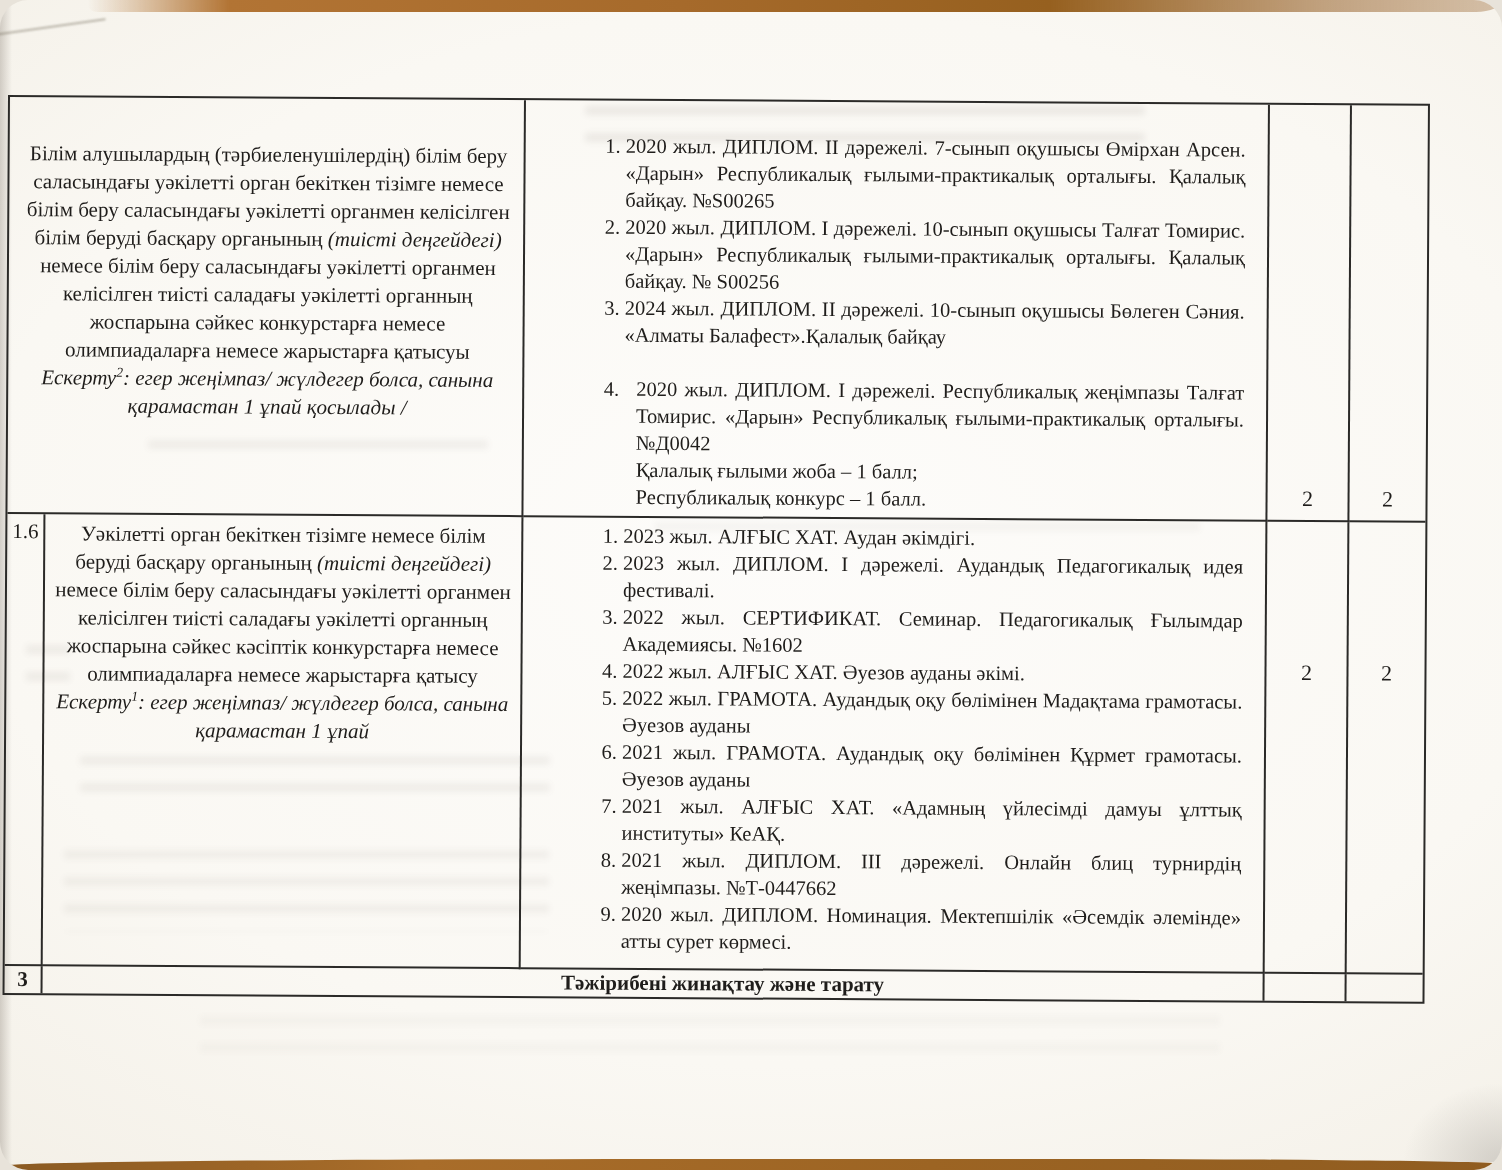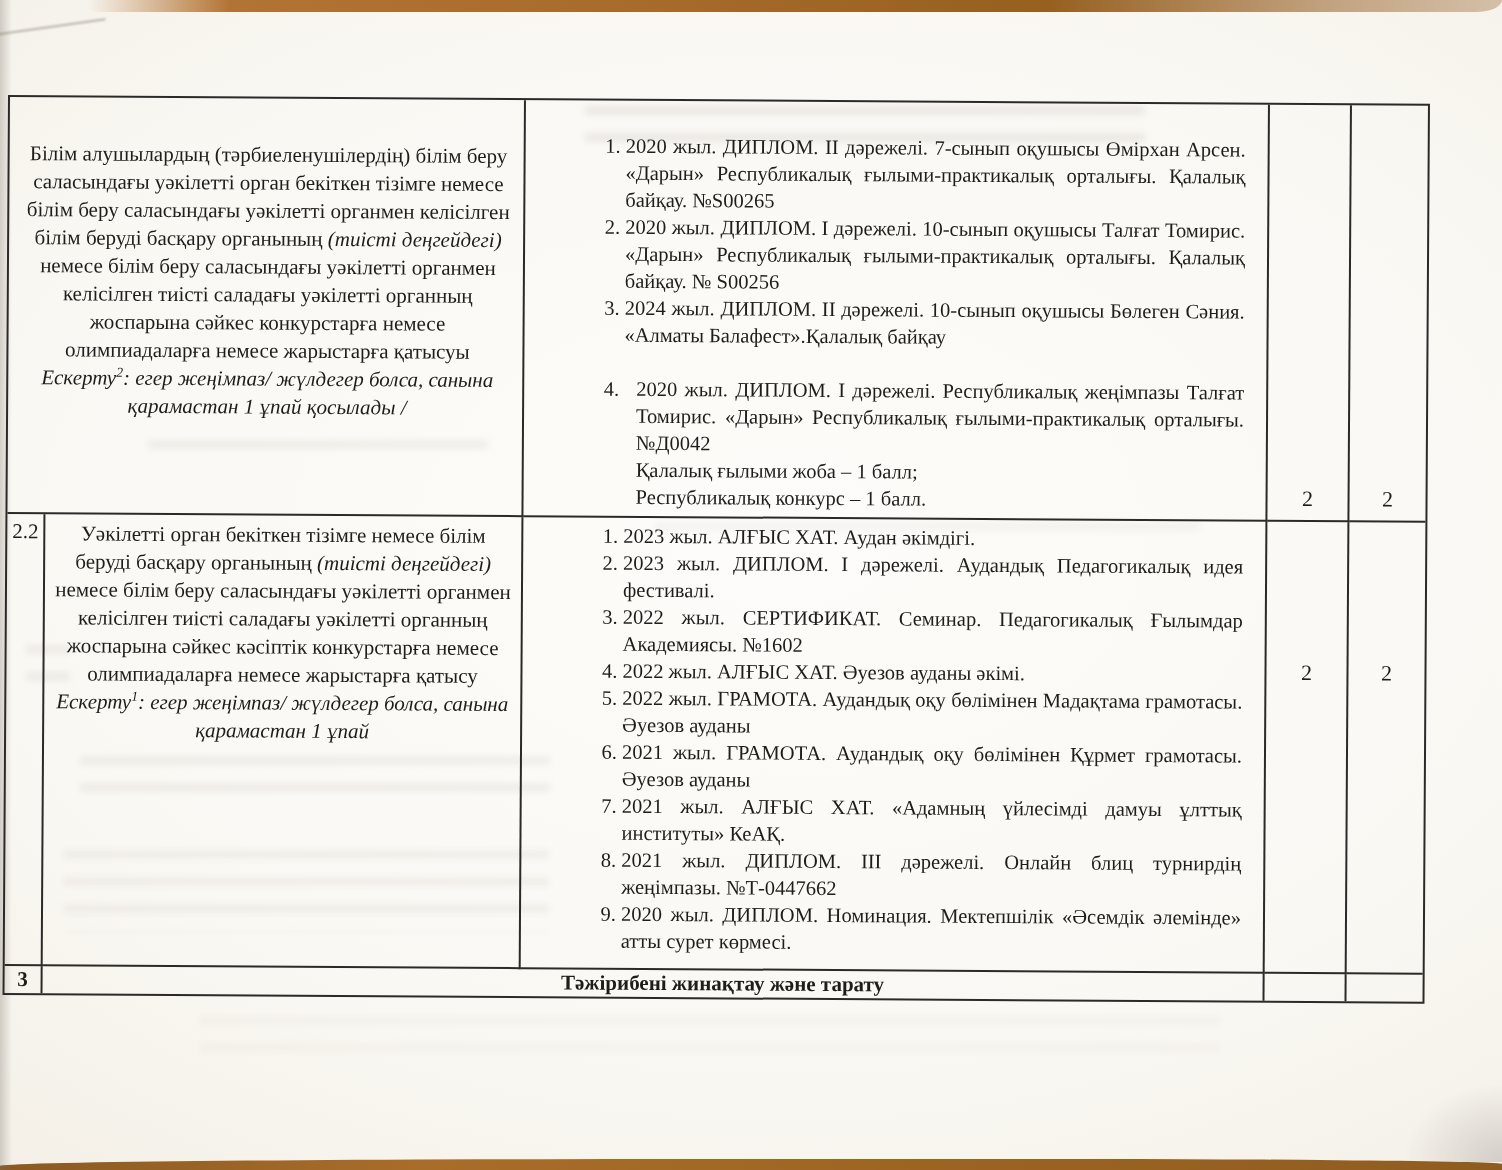--- a/index.html
+++ b/index.html
@@ -13,20 +13,21 @@
     font-family:"Liberation Serif","DejaVu Serif",serif;
     color:var(--ink);
     background:#e8e3da;
   }
   .photo{
     position:relative;
     width:1502px;height:1170px;
     overflow:hidden;
     background:
       radial-gradient(1300px 850px at 52% 46%, #fdfcfa 0%, #faf8f3 62%, #f3efe6 100%);
+    border-radius: 28px;
   }
   
   .band-top{
     position:absolute;top:0;left:88px;right:0;height:12px;
     background:linear-gradient(90deg, rgba(178,116,52,0) 0%, #b27434 10%, #a66a2b 42%, #96601f 68%, rgba(150,96,40,.55) 88%, rgba(150,96,40,.35) 100%);
     border-radius:0 0 26px 10px / 0 0 12px 6px;
     filter:blur(.4px);
   }
   .band-bottom{
     position:absolute;bottom:0;left:0;right:0;height:11px;
@@ -161,21 +162,21 @@
     </div>
 
     <div class="cell r1-s1 score score-end">
       <span>2</span>
     </div>
     <div class="cell r1-s2 score score-end no-r">
       <span>2</span>
     </div>
 
     <div class="cell r2-num">
-      <span>2.2</span>
+      <span>1.6</span>
     </div>
 
     <div class="cell r2-criteria">
       <span>Уәкілетті орган бекіткен тізімге немесе білім беруді басқару органының </span><span class="it">(тиісті деңгейдегі)</span><span> немесе білім беру саласындағы уәкілетті органмен келісілген тиісті саладағы уәкілетті органның жоспарына сәйкес кәсіптік конкурстарға немесе олимпиадаларға немесе жарыстарға қатысу</span><br>
       <span class="note"><span>Ескерту</span><sup>1</sup><span>: егер жеңімпаз/ жүлдегер болса, санына қарамастан 1 ұпай</span></span>
     </div>
 
     <div class="cell r2-evidence">
       <ol class="evidence-list">
         <li>2023 жыл. АЛҒЫС ХАТ. Аудан әкімдігі.</li>

